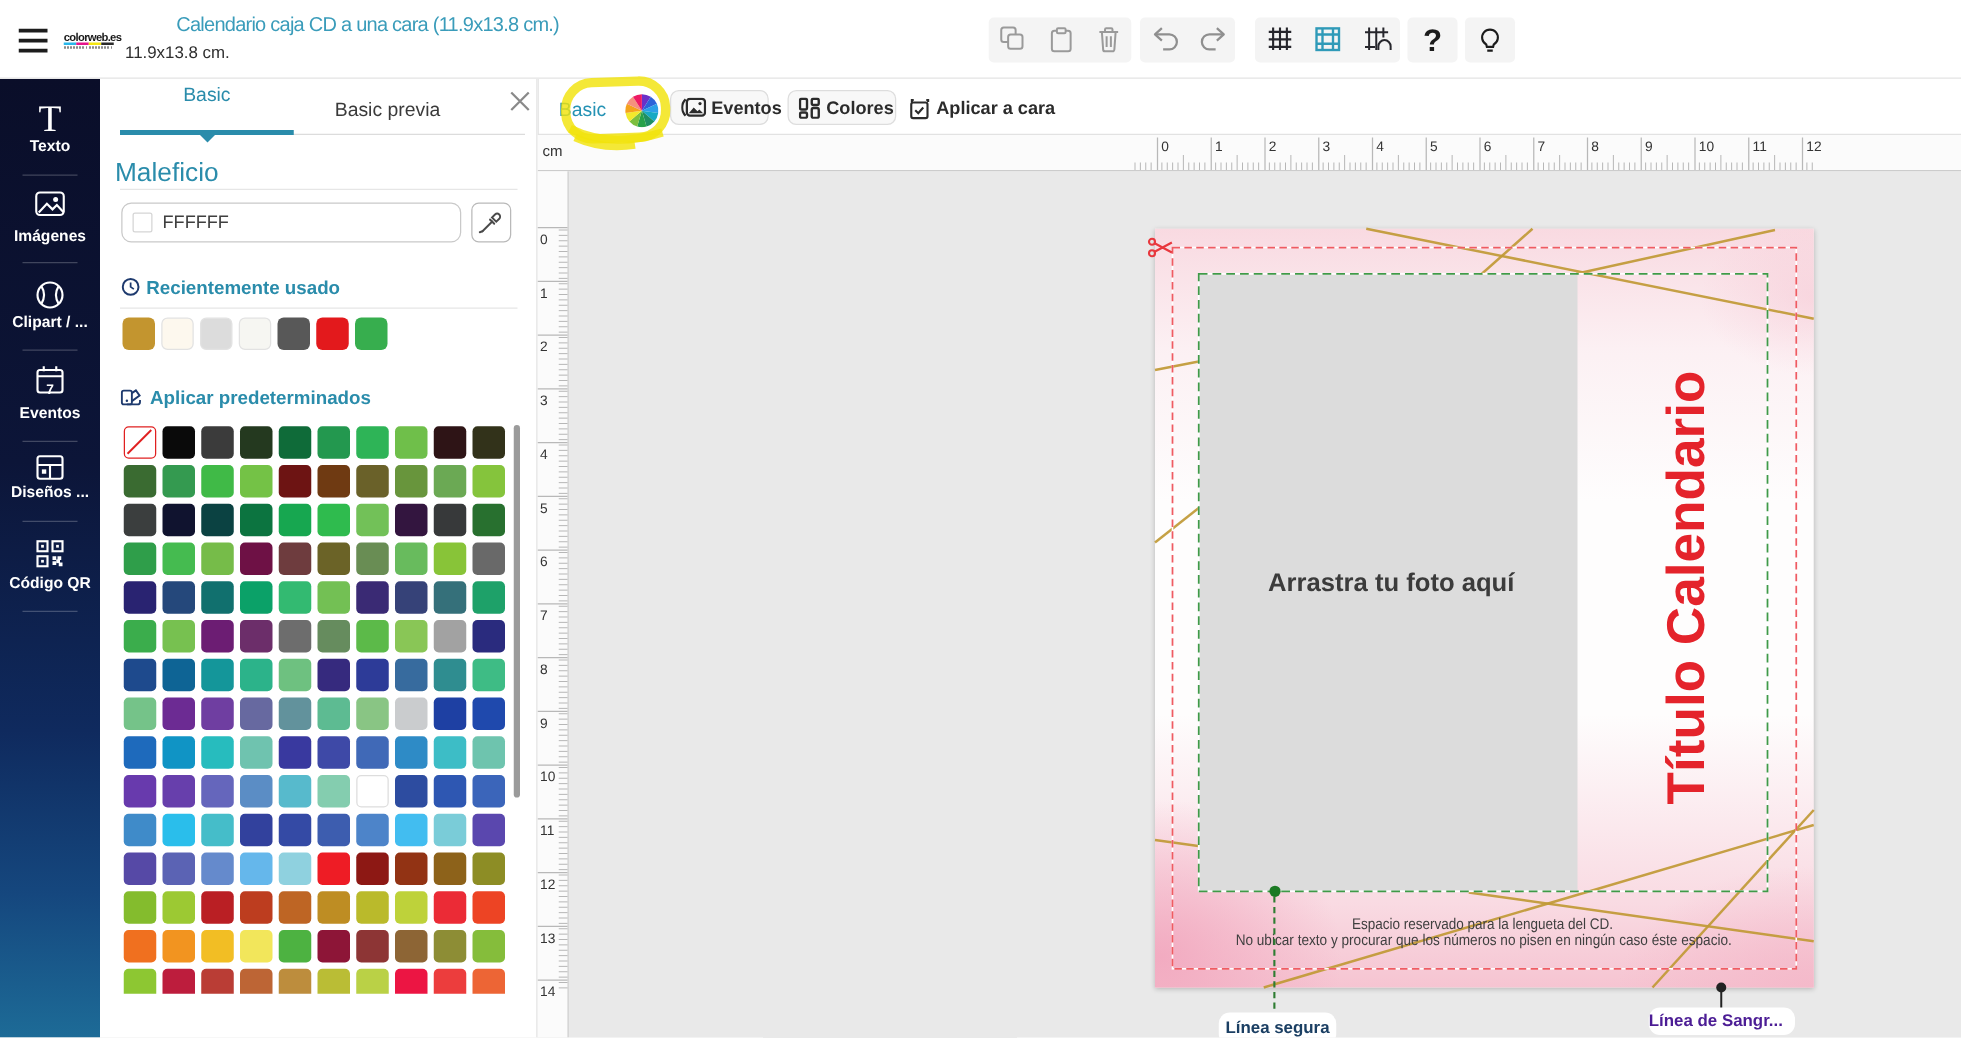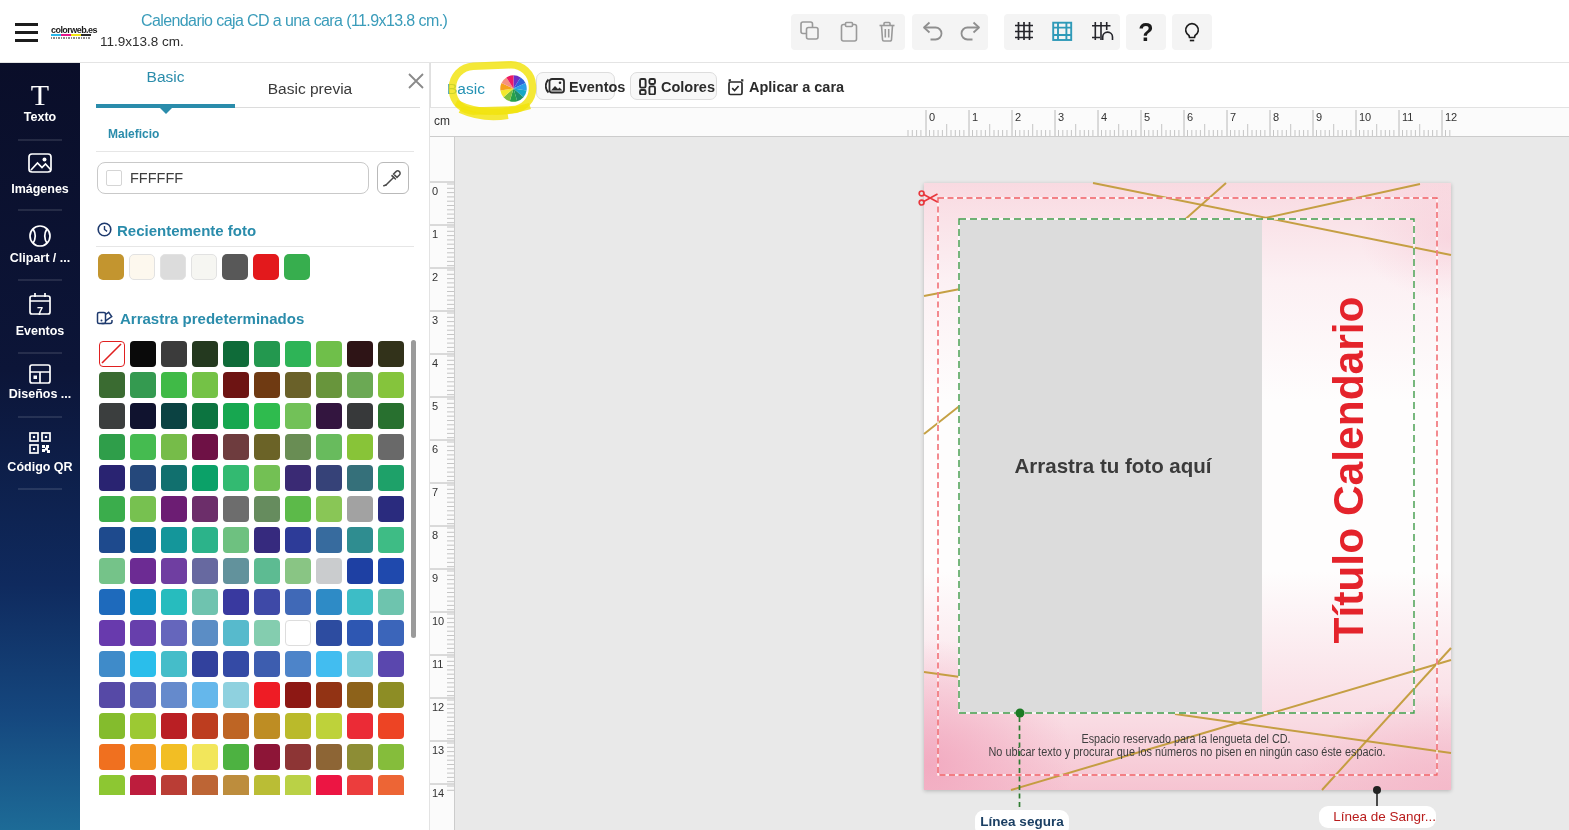--- a/index.html
+++ b/index.html
@@ -110,56 +110,56 @@
   </svg>
 <div class="abs" style="left:80px;top:63px;width:350px;height:767px;background:#fff;border-right:1px solid #e3e3e3;z-index:3;"></div>
 <div class="abs" style="left:96px;top:107px;width:324px;height:1px;background:#dcdcdc;z-index:8;"></div>
 <div class="abs" style="left:96px;top:104px;width:139px;height:3.5px;background:#2a8cab;z-index:8;"></div>
 <div class="abs" style="left:160px;top:107.5px;width:0;height:0;border-left:6px solid transparent;border-right:6px solid transparent;border-top:6px solid #2a8cab;z-index:8;"></div>
 <div class="abs" style="left:96px;top:68px;width:139px;text-align:center;font-size:15.5px;color:#2a8cab;z-index:8;">Basic</div>
 <div class="abs" style="left:235px;top:80px;width:150px;text-align:center;font-size:15.5px;color:#3a3a3a;z-index:8;">Basic previa</div>
 <svg class="abs" style="left:407px;top:72px;z-index:8;" width="18" height="18">
     <path d="M2 2 L16 16 M16 2 L2 16" stroke="#8a8a8a" stroke-width="1.8" fill="none"></path>
   </svg>
-<div class="abs" style="left:108px;top:127px;font-size:12px;font-weight:bold;color:#2a8cab;z-index:8;">Maleficio</div>
+<div class="abs" style="left:92px;top:127px;font-size:21px;font-weight:normal;color:#2a8cab;z-index:8;">Maleficio</div>
 <div class="abs" style="left:96px;top:151px;width:318px;height:1px;background:#e6e6e6;z-index:8;"></div>
 <div class="abs" style="left:97px;top:162px;width:272px;height:32px;border:1px solid #c9c9c9;border-radius:8px;background:#fff;z-index:8;"></div>
 <div class="abs" style="left:106px;top:170px;width:16px;height:16px;border:1px solid #d5d5d5;border-radius:2px;background:#fff;z-index:8;"></div>
 <div class="abs" style="left:130px;top:170px;font-size:14.5px;color:#3f3f3f;z-index:8;">FFFFFF</div>
 <div class="abs" style="left:377px;top:162px;width:32px;height:32px;border:1px solid #b9b9b9;border-radius:6px;background:#fff;z-index:8;"></div>
 <svg class="abs" style="left:381px;top:166px;z-index:8;" width="24" height="24" viewBox="0 0 24 24">
 <g stroke="#4a4a4a" stroke-width="1.5" fill="none" stroke-linecap="round">
 <path d="M5 19 L12.8 11.2"></path>
       <path d="M11 9.6 l3.4 3.4"></path>
 <path d="M15 5.6 a2.4 2.4 0 1 1 3.4 3.4 l-2.4 2.4 -3.4 -3.4 z"></path>
 <path d="M5 19 l-2.2 0.8"></path>
     </g>
   </svg>
 <svg class="abs" style="left:97px;top:222px;z-index:8;" width="15" height="15" viewBox="0 0 15 15">
 <circle cx="7.5" cy="7.5" r="6.3" stroke="#1e3a6e" stroke-width="1.6" fill="none"></circle>
 <path d="M7.5 4 v3.5 l2.6 1.8" stroke="#1e3a6e" stroke-width="1.4" fill="none"></path>
   </svg>
-<div class="abs" style="left:117px;top:222px;font-size:15px;font-weight:bold;color:#2a8cab;z-index:8;">Recientemente foto</div>
+<div class="abs" style="left:117px;top:222px;font-size:15px;font-weight:bold;color:#2a8cab;z-index:8;">Recientemente usado</div>
 <div class="abs" style="left:96px;top:246px;width:318px;height:1px;background:#e6e6e6;z-index:8;"></div>
 <div class="abs" style="left:98px;top:254px;width:26px;height:26px;border-radius:5px;background:#c3952f;z-index:8;"></div>
 <div class="abs" style="left:129px;top:254px;width:26px;height:26px;border-radius:5px;background:#fdf8ee;border:1px solid #e2e2e2;z-index:8;"></div>
 <div class="abs" style="left:160px;top:254px;width:26px;height:26px;border-radius:5px;background:#dcdcdc;border:1px solid #e2e2e2;z-index:8;"></div>
 <div class="abs" style="left:191px;top:254px;width:26px;height:26px;border-radius:5px;background:#f6f6f2;border:1px solid #e2e2e2;z-index:8;"></div>
 <div class="abs" style="left:222px;top:254px;width:26px;height:26px;border-radius:5px;background:#585858;z-index:8;"></div>
 <div class="abs" style="left:253px;top:254px;width:26px;height:26px;border-radius:5px;background:#e3191c;z-index:8;"></div>
 <div class="abs" style="left:284px;top:254px;width:26px;height:26px;border-radius:5px;background:#37ae4e;z-index:8;"></div>
 <svg class="abs" style="left:96px;top:309px;z-index:8;" width="18" height="18" viewBox="0 0 18 18">
 <g stroke="#1e3a6e" stroke-width="1.5" fill="none">
 <rect x="1.5" y="3.5" width="8" height="11" rx="1.5"></rect>
 <path d="M9.5 5.5 l3.2-2.2 3 4.2-6.2 4.4"></path>
 <path d="M5.5 14.5 h8.5 a2 2 0 0 0 2-2 v-1.5"></path>
 </g>
     <circle cx="5.5" cy="11.5" r="1" fill="#1e3a6e"></circle>
   </svg>
-<div class="abs" style="left:120px;top:310px;font-size:15px;font-weight:bold;color:#2a8cab;z-index:8;">Arrastra predeterminados</div>
+<div class="abs" style="left:120px;top:310px;font-size:15px;font-weight:bold;color:#2a8cab;z-index:8;">Aplicar predeterminados</div>
 <div class="abs" style="left:80px;top:336px;width:345px;height:459px;overflow:hidden;z-index:8;">
     <div class="abs" style="left:19px;top:5px;width:26px;height:26px;border-radius:4px;border:1.6px solid #e02020;background:#fff;"><svg width="23" height="23">
         <path d="M2 21 L21 2" stroke="#e02020" stroke-width="1.6"></path>
       </svg></div>
     <div class="abs" style="left:50px;top:5px;width:26px;height:26px;border-radius:4px;background:#0a0a0a;"></div>
     <div class="abs" style="left:81px;top:5px;width:26px;height:26px;border-radius:4px;background:#3b3b3b;"></div>
     <div class="abs" style="left:112px;top:5px;width:26px;height:26px;border-radius:4px;background:#24391f;"></div>
     <div class="abs" style="left:143px;top:5px;width:26px;height:26px;border-radius:4px;background:#0f6b39;"></div>
     <div class="abs" style="left:174px;top:5px;width:26px;height:26px;border-radius:4px;background:#23984f;"></div>
     <div class="abs" style="left:205px;top:5px;width:26px;height:26px;border-radius:4px;background:#2eb457;"></div>
@@ -701,19 +701,19 @@
     </g>
   </svg>
 <svg class="abs" style="left:1018px;top:717px;z-index:4;" width="4" height="93">
     <line x1="1.5" y1="0" x2="1.5" y2="93" stroke="#2e7d32" stroke-width="1.7" stroke-dasharray="5 3.5"></line>
   </svg>
 <div class="abs" style="left:975px;top:810px;width:94px;height:26px;background:#fff;border-radius:9px;text-align:center;font-size:13.5px;font-weight:bold;color:#1b3f63;line-height:23px;z-index:5;">Línea segura</div>
 <svg class="abs" style="left:1370px;top:784px;z-index:4;" width="16" height="24">
     <circle cx="7" cy="6" r="4" fill="#222"></circle>
     <line x1="7" y1="8" x2="7" y2="24" stroke="#222" stroke-width="1.6"></line>
   </svg>
-<div class="abs" style="left:1319px;top:806px;width:117px;height:22px;background:#fff;border-radius:9px;text-align:right;font-size:13.5px;font-weight:normal;color:#b91c1c;line-height:21px;z-index:5;">Línea de Sangr...</div>
+<div class="abs" style="left:1319px;top:806px;width:117px;height:22px;background:#fff;border-radius:9px;text-align:left;font-size:13.5px;font-weight:bold;color:#4c1d95;line-height:21px;z-index:5;">Línea de Sangr...</div>
 <svg class="abs" style="left:430px;top:50px;z-index:9;" width="145" height="85" viewBox="0 0 145 85">
 <g fill="none" stroke="#f2e30b" stroke-opacity="0.82">
 <rect x="22.5" y="15.5" width="80" height="45" rx="21.5" stroke-width="7.5" transform="rotate(-2 62 38)"></rect>
 <path d="M26 53 q 32 16 74 3" stroke-width="6.5"></path>
 <path d="M30 60 q 22 10 48 6" stroke-width="6"></path>
 </g>
   </svg>
 </body></html>

